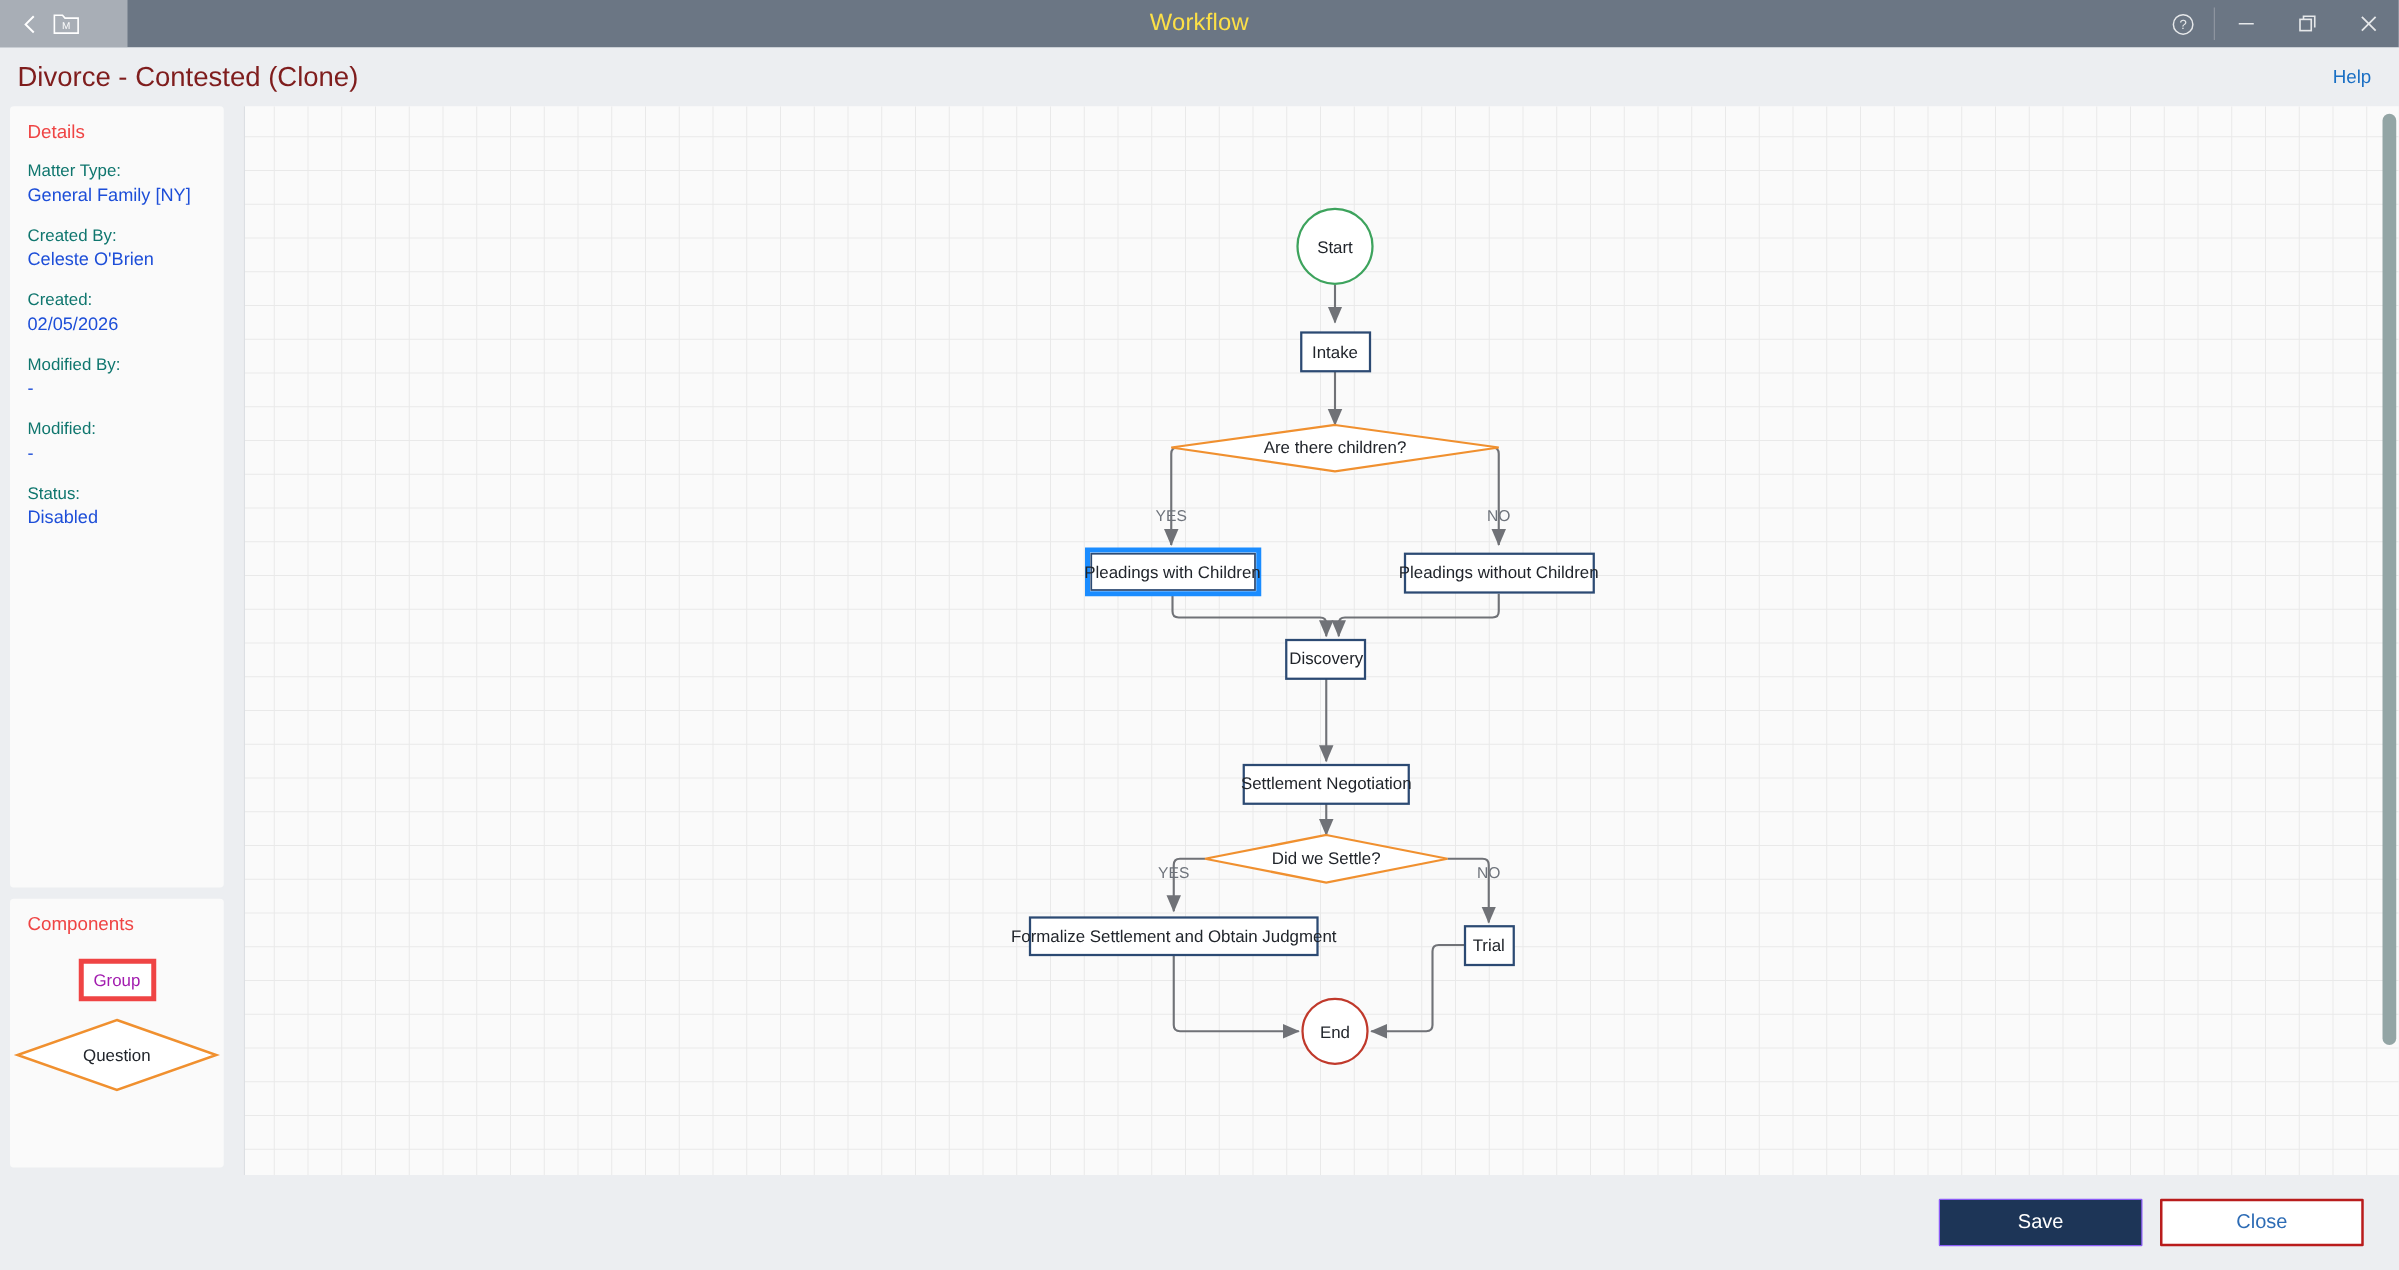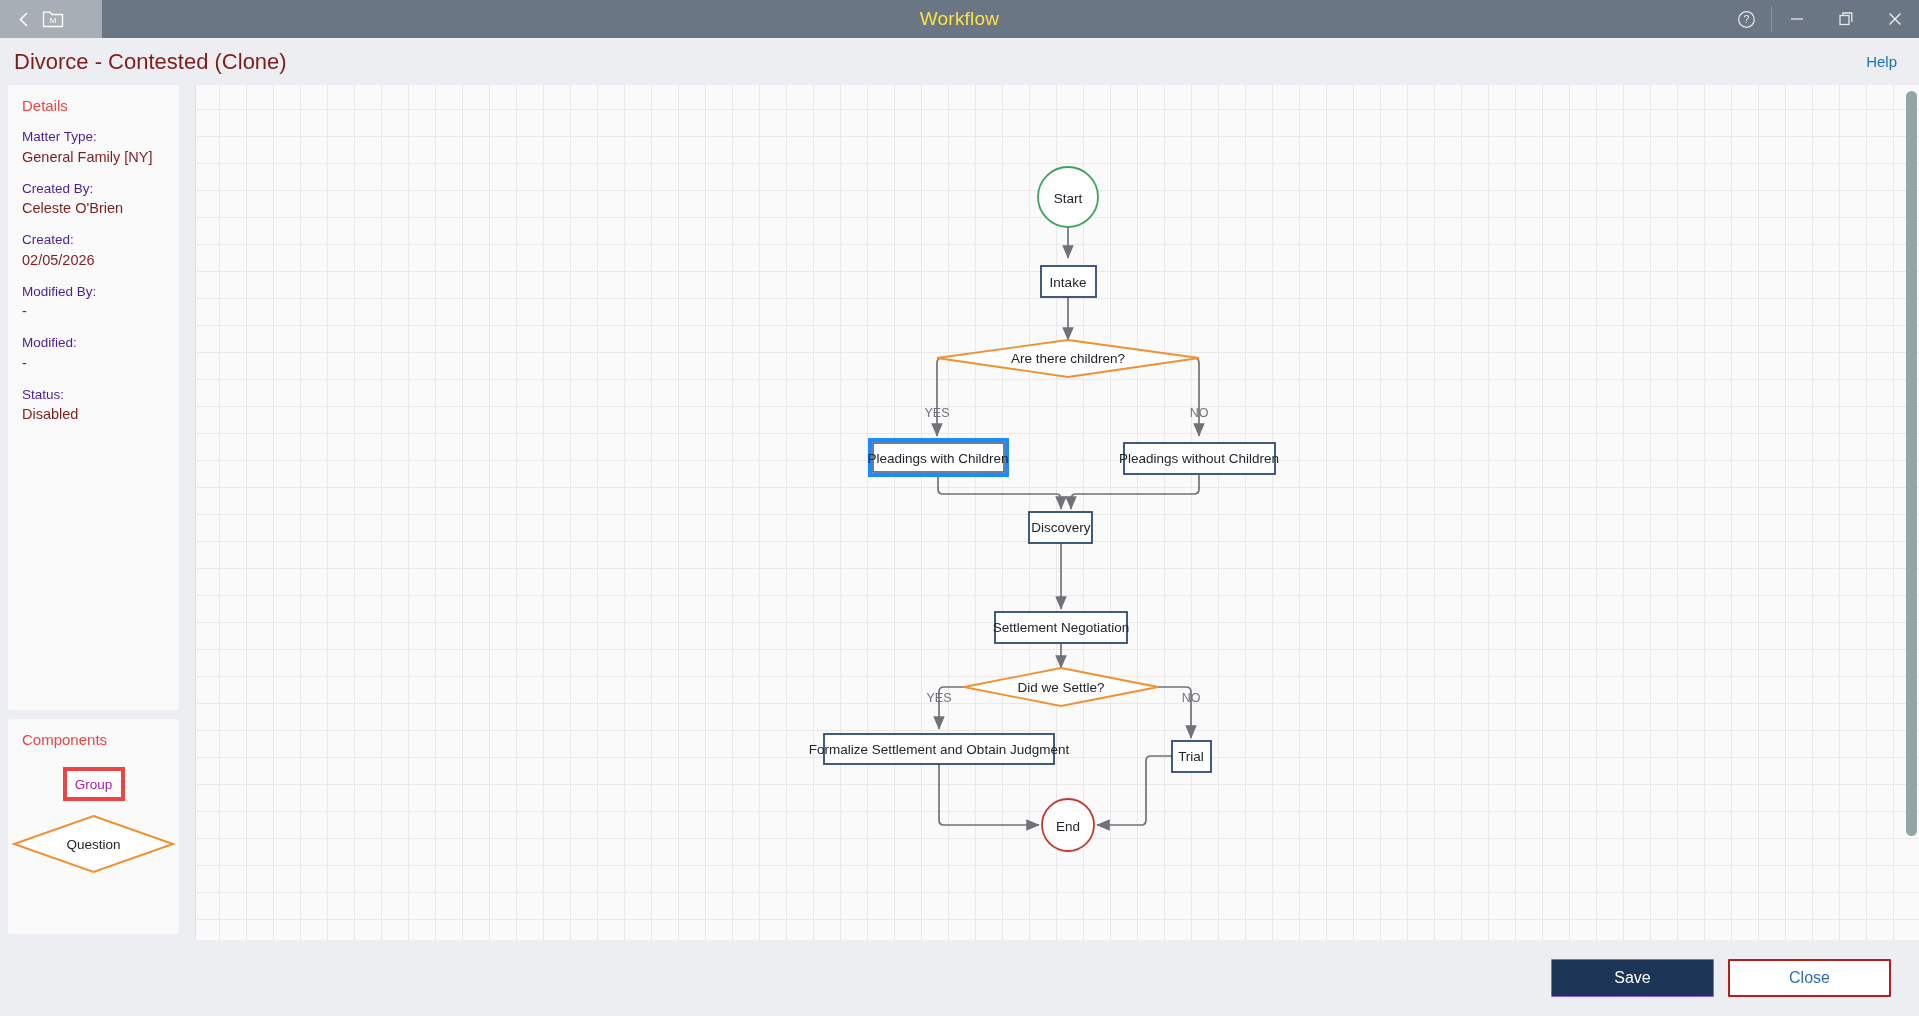--- a/index.html
+++ b/index.html
@@ -77,22 +77,22 @@
     border-radius: 3px;
     margin-bottom: 9px;
   }
   .card-details { height: 625px; padding: 12px 14px; }
   .card-components { height: 215px; padding: 12px 14px; }
   .card-title {
     font-size: 15px; color: #ef4444; font-weight: normal;
     margin-bottom: 13px;
   }
   .field { margin-bottom: 11px; }
-  .field-label { font-size: 13.5px; color: #4c1d95; line-height: 1.45; }
-  .field-value { font-size: 14.5px; color: #7f1d1d; line-height: 1.45; }
+  .field-label { font-size: 13.5px; color: #0f766e; line-height: 1.45; }
+  .field-value { font-size: 14.5px; color: #1d4ed8; line-height: 1.45; }
 
   
   .palette { display: flex; flex-direction: column; align-items: center; padding-top: 6px; }
   .pal-group {
     width: 62px; height: 34px;
     border: 4px solid #ef4444; background: #ffffff;
     display: flex; align-items: center; justify-content: center;
     font-size: 13.5px; color: #a21caf;
     cursor: grab; margin-bottom: 12px;
   }

